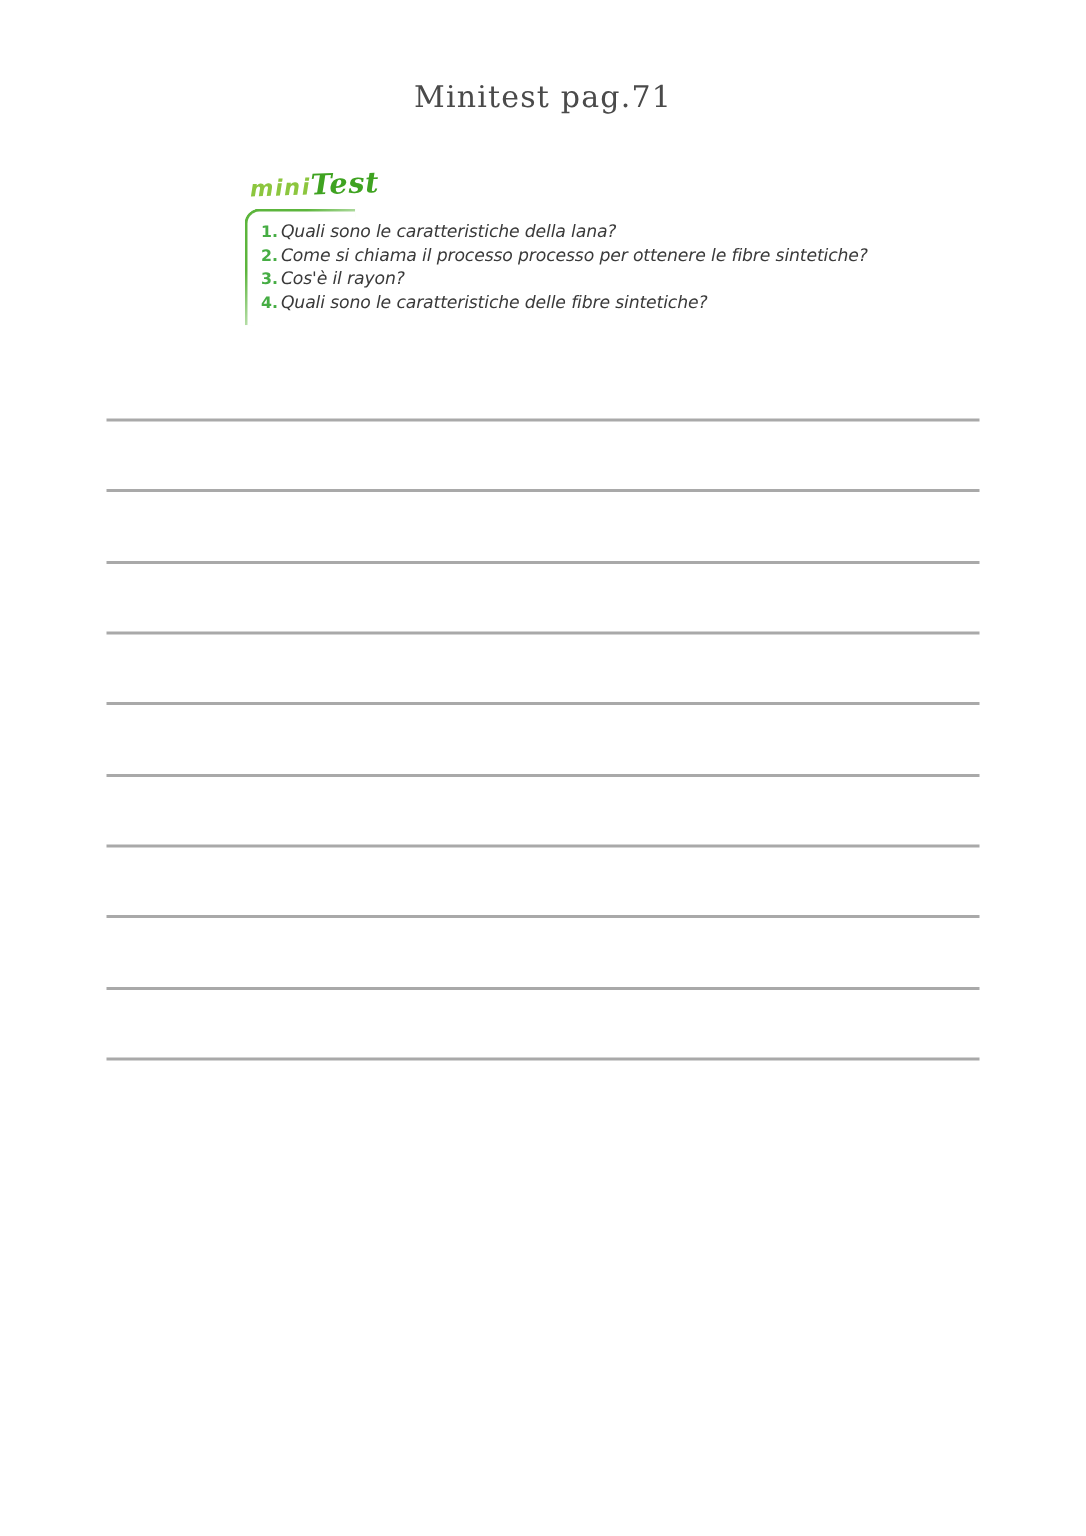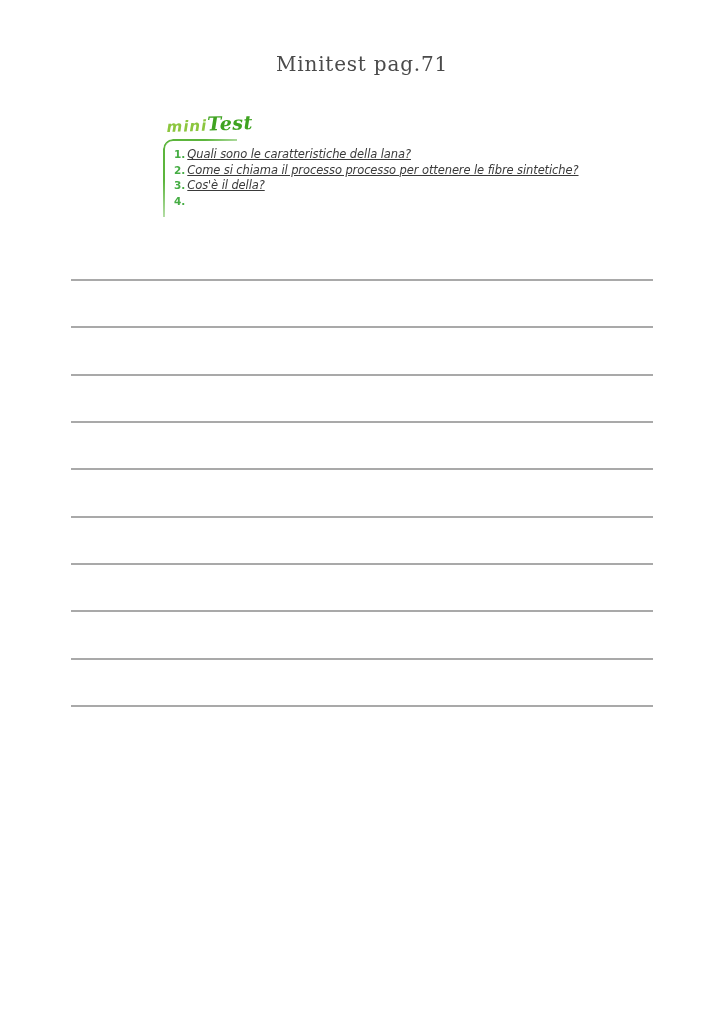--- a/index.html
+++ b/index.html
@@ -85,21 +85,20 @@
     color: #46ad44;
     min-width: 13px;
     padding-right: 2px;
   }
   .q-text {
     font-style: italic;
     font-size: 11.5px;
     color: #3a3a3a;
     letter-spacing: -0.1px;
     white-space: nowrap;
-    text-decoration: underline;
   }
 
   
   .answer-line {
     position: absolute;
     left: 71px;
     width: 582px;
     height: 0;
     border-top: 2px solid #a9a9a9;
   }
@@ -129,24 +128,25 @@
     <div class="q-row">
       <span class="q-num">1.</span>
       <span class="q-text">Quali sono le caratteristiche della lana?</span>
     </div>
     <div class="q-row">
       <span class="q-num">2.</span>
       <span class="q-text">Come si chiama il processo processo per ottenere le fibre sintetiche?</span>
     </div>
     <div class="q-row">
       <span class="q-num">3.</span>
-      <span class="q-text">Cos'è il della?</span>
+      <span class="q-text">Cos'è il rayon?</span>
     </div>
     <div class="q-row">
       <span class="q-num">4.</span>
+      <span class="q-text">Quali sono le caratteristiche delle fibre sintetiche?</span>
     </div>
   </div>
 
   <div>
       <div class="answer-line" style="top: 279px;"></div>
       <div class="answer-line" style="top: 326.33px;"></div>
       <div class="answer-line" style="top: 373.66px;"></div>
       <div class="answer-line" style="top: 420.99px;"></div>
       <div class="answer-line" style="top: 468.32px;"></div>
       <div class="answer-line" style="top: 515.65px;"></div>

